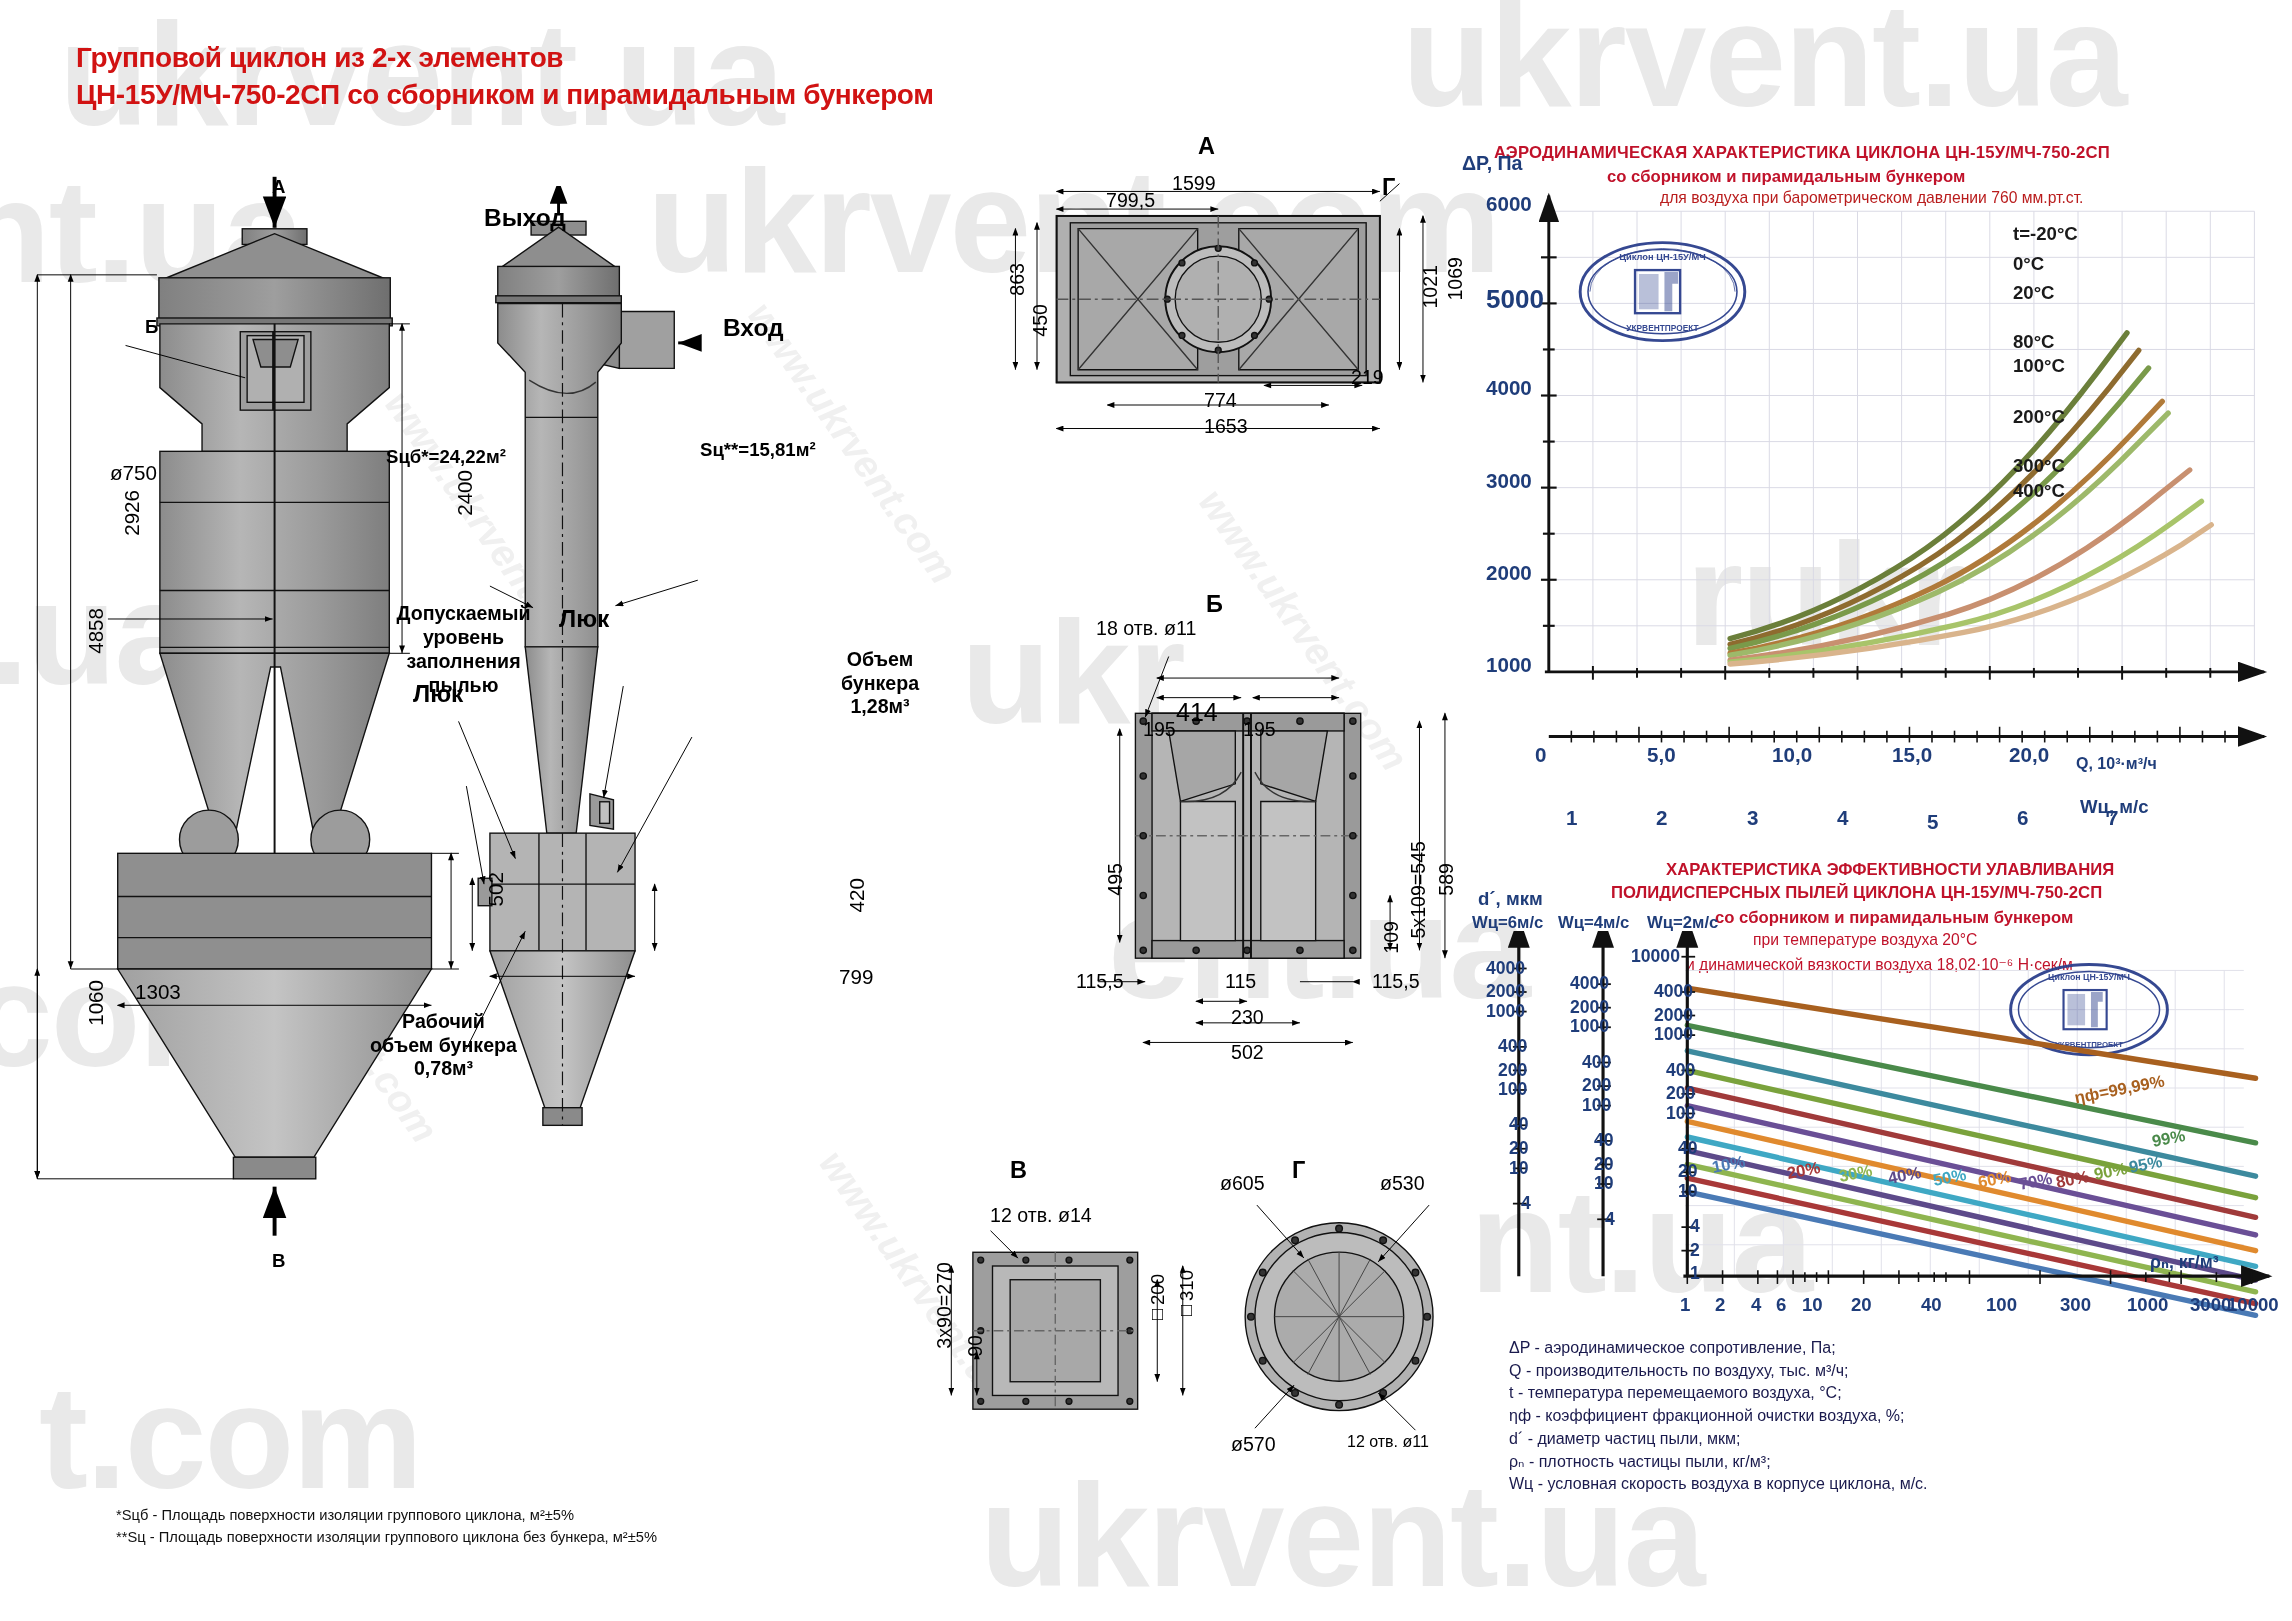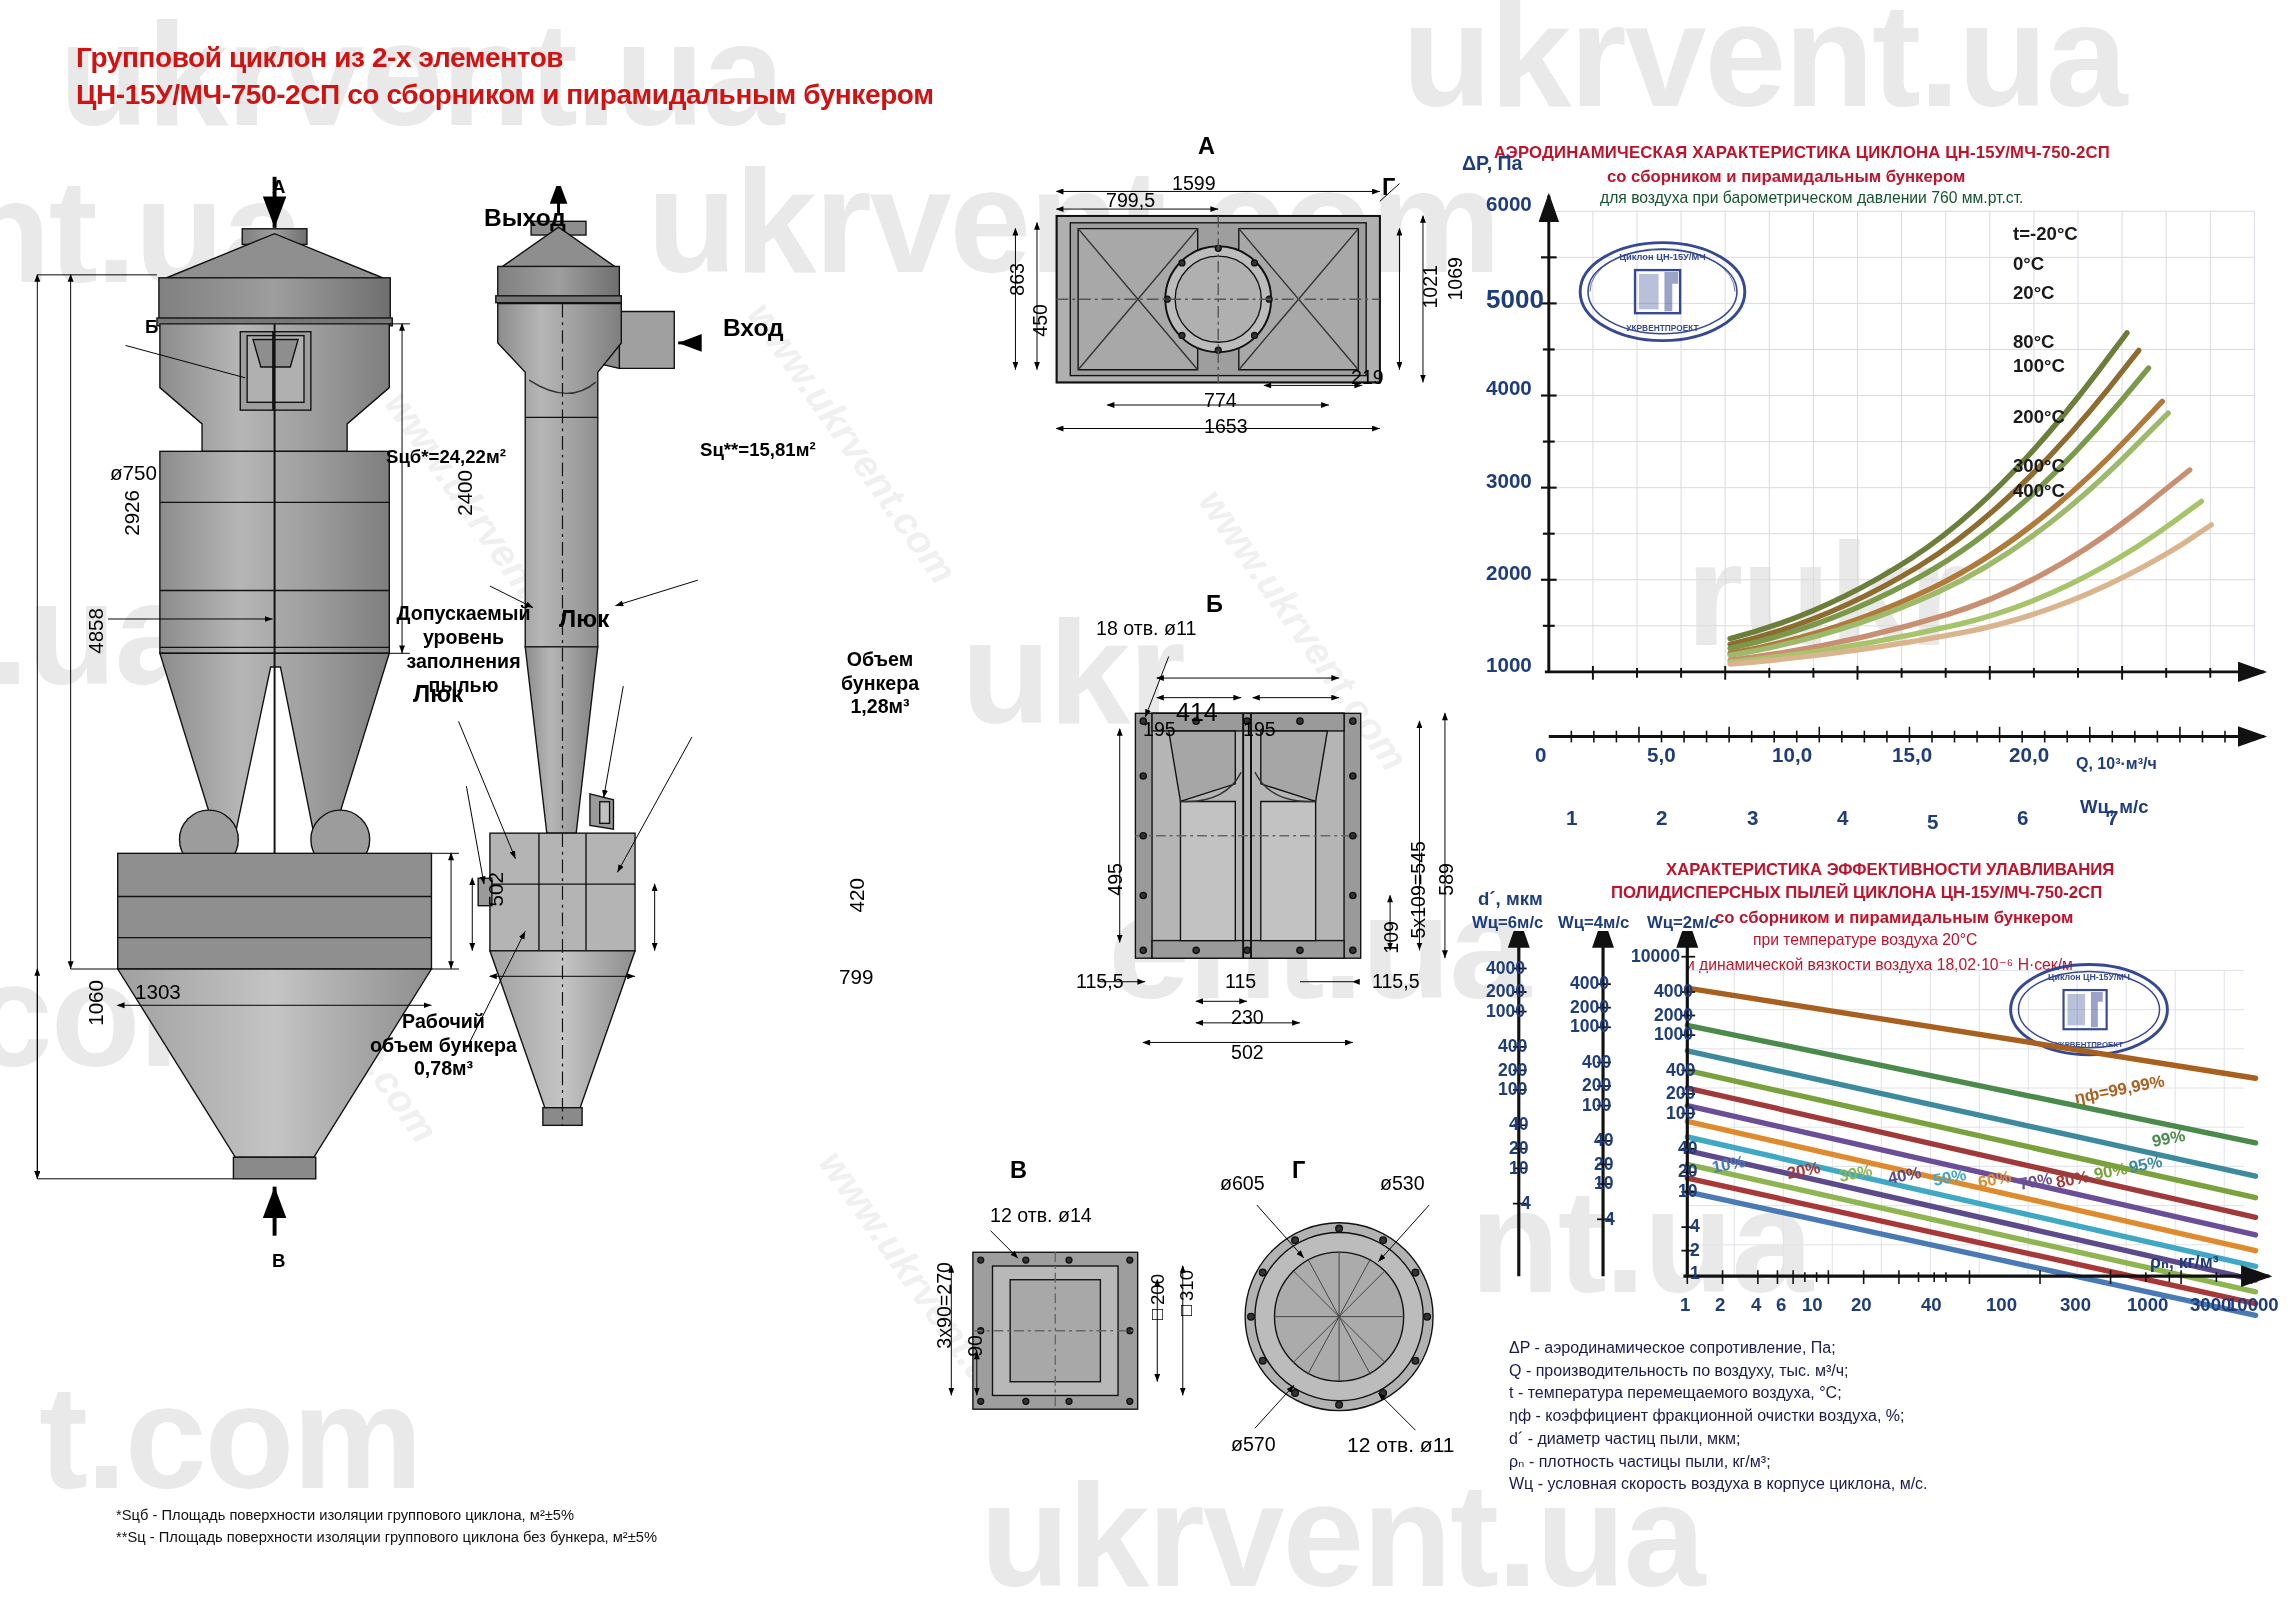--- a/index.html
+++ b/index.html
@@ -420,25 +420,25 @@
     <line x1="52" y1="4" x2="100" y2="58" marker-end="url(#ah)"></line>
     <line x1="228" y1="4" x2="176" y2="62" marker-end="url(#ah)"></line>
     <line x1="50" y1="232" x2="90" y2="188" marker-end="url(#ah)"></line>
     <line x1="214" y1="234" x2="176" y2="196" marker-end="url(#ah)"></line>
   </g>
 </svg>
 
 <div class="t dim" style="left:1220px;top:1172px;font-size:19.6px;">ø605</div>
 <div class="t dim" style="left:1380px;top:1172px;font-size:19.6px;">ø530</div>
 <div class="t dim" style="left:1231px;top:1433px;font-size:19.6px;">ø570</div>
-<div class="t dim" style="left:1347px;top:1433px;font-size:21px;">12 отв. ø11</div>
+<div class="t dim" style="left:1347px;top:1433px;font-size:16px;">12 отв. ø11</div>
 
 <div class="t redttl" style="left:1494px;top:143px;font-size:16.7px;letter-spacing:0.2px;">АЭРОДИНАМИЧЕСКАЯ  ХАРАКТЕРИСТИКА  ЦИКЛОНА ЦН-15У/МЧ-750-2СП</div>
 <div class="t redttl" style="left:1607px;top:167px;font-size:16.7px;">со сборником и пирамидальным бункером</div>
-<div class="t" style="left:1600px;top:189px;font-size:15.7px;color:#14532d;text-align:right;">для воздуха при барометрическом давлении 760 мм.рт.ст.</div>
+<div class="t" style="left:1660px;top:189px;font-size:15.7px;color:#b91c1c;text-align:right;">для воздуха при барометрическом давлении 760 мм.рт.ст.</div>
 <div class="t bluetick" style="left:1462px;top:152px;font-size:19.6px;">ΔP, Па</div>
 
 <svg style="position:absolute;left:1490px;top:176px;" width="784" height="637" viewBox="0 0 800 650">
   <defs>
     <marker id="aha" markerWidth="11" markerHeight="11" refX="9" refY="3.5" orient="auto">
       <path d="M0,0 L10,3.5 L0,7 z" fill="#111"></path>
     </marker>
   </defs>
 
   <g stroke="#d9d9e4" stroke-width="1">

